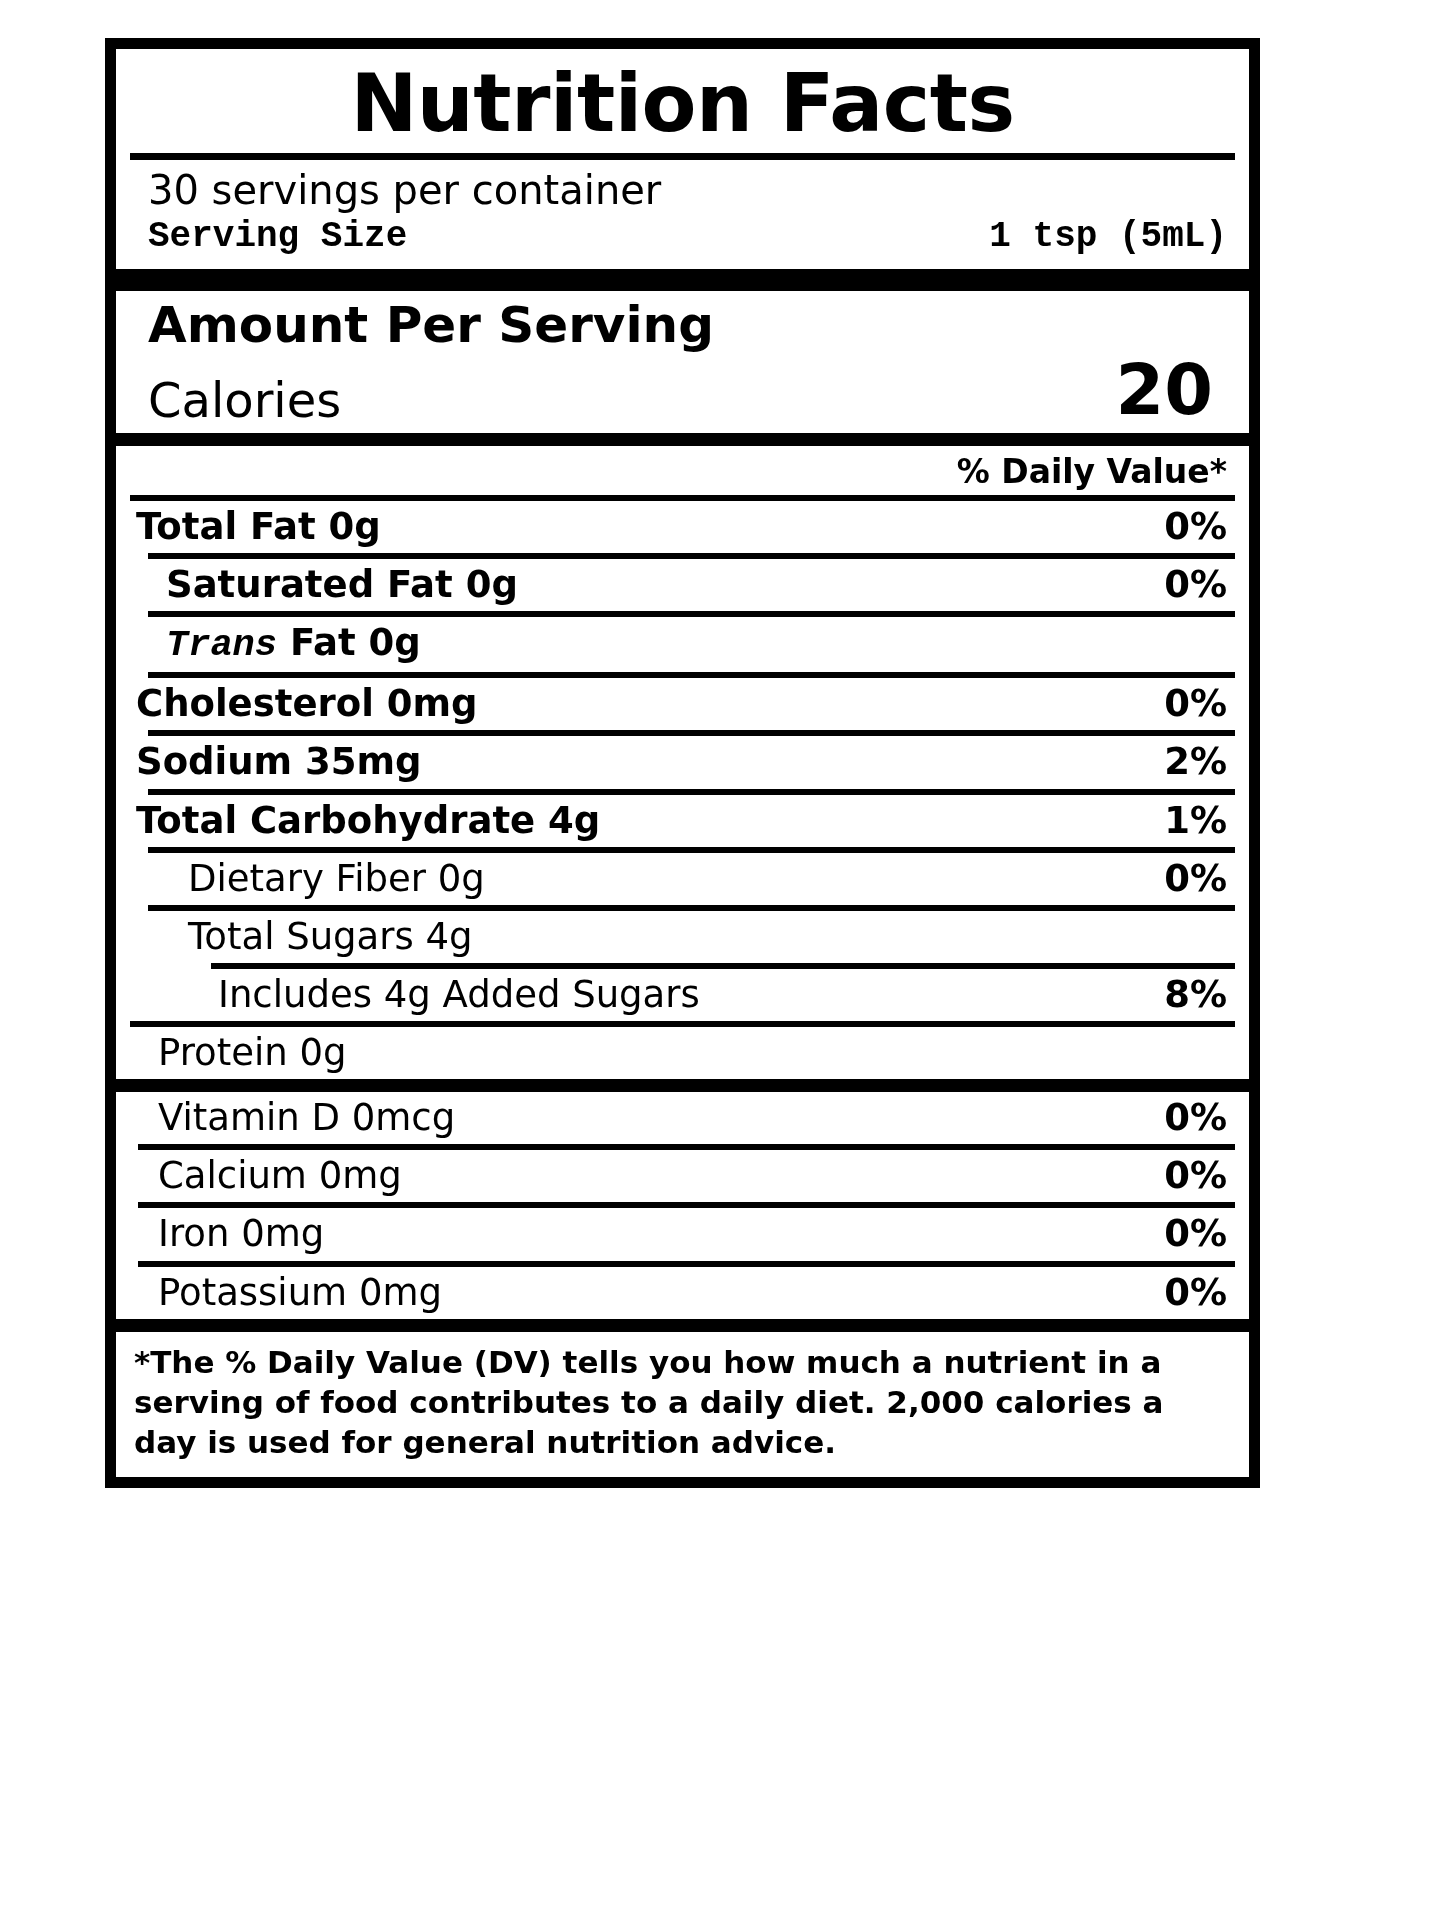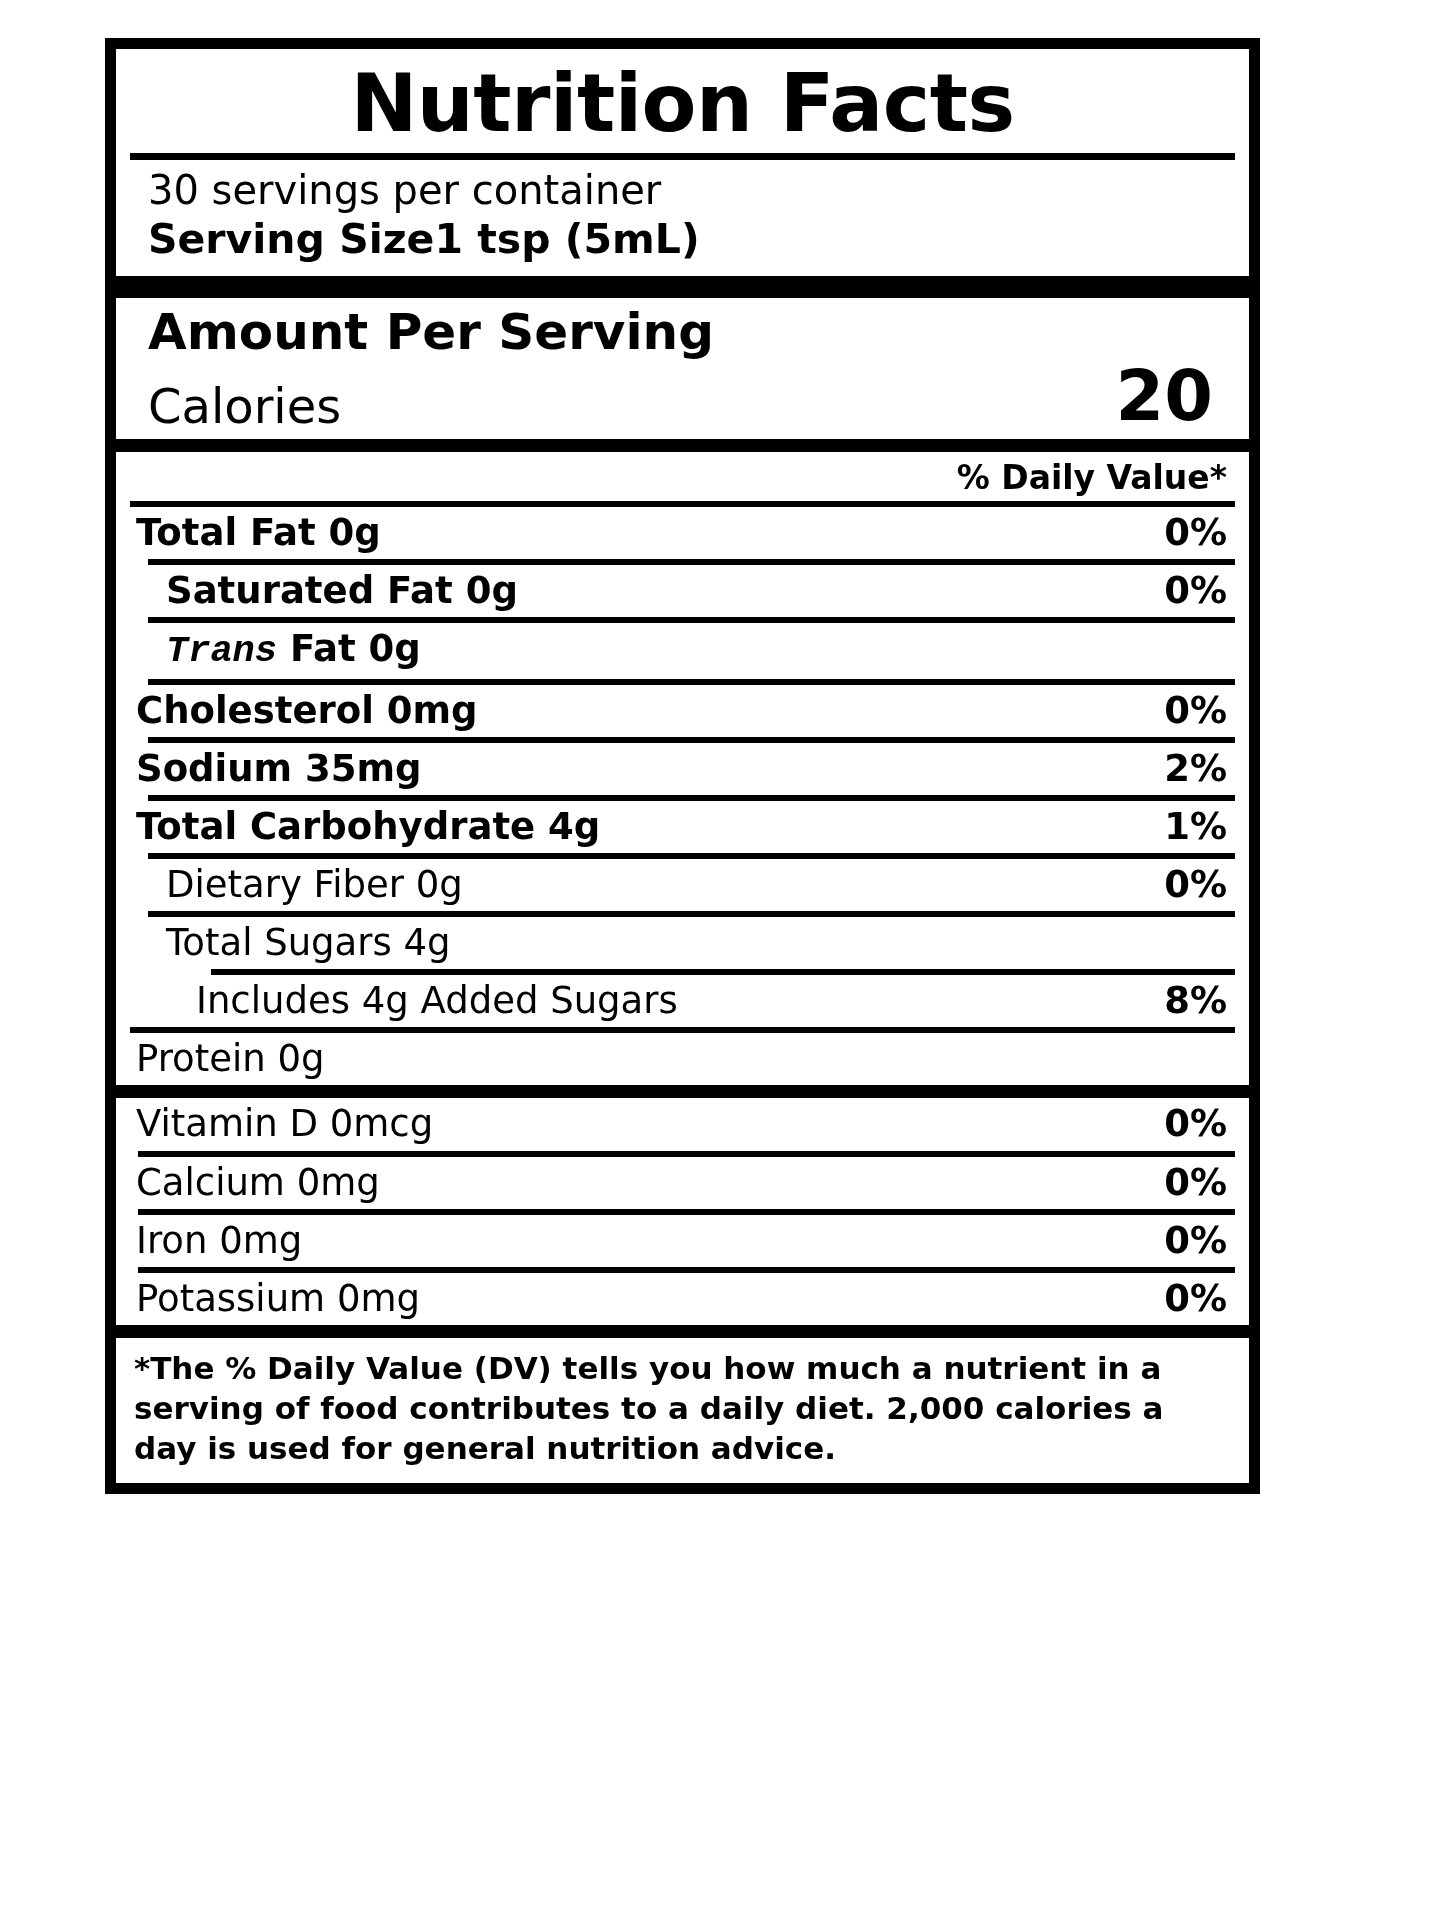--- a/index.html
+++ b/index.html
@@ -55,26 +55,28 @@
     padding: 6px 14px 10px 14px;
   }
   .servings-per {
     font-size: 40px;
     font-weight: 400;
     padding-left: 18px;
     line-height: 1.22;
   }
   .serving-size-row {
     display: flex;
+    justify-content: space-between;
     align-items: baseline;
-    font-size: 41px;
+    font-size: 36px;
     font-weight: 700;
     padding-left: 18px;
     padding-right: 8px;
     line-height: 1.25;
+    font-family: Liberation Mono, monospace;
   }
 
   
   .calories-block {
     padding: 6px 14px 8px 14px;
   }
   .amount-per {
     font-size: 50px;
     font-weight: 700;
     padding-left: 18px;
@@ -107,21 +109,21 @@
   }
   .nrow {
     display: flex;
     justify-content: space-between;
     align-items: baseline;
     padding: 3px 22px 4px 0;
     font-size: 37px;
     line-height: 1.22;
   }
   .nrow .nm { font-weight: 700; padding-left: 20px; }
-  .nrow.plain .nm { font-weight: 400; }
+  .nrow.plain .nm { font-weight: 400; margin-left: 22px; }
   .nrow .dv { font-weight: 700; white-space: nowrap; }
   .indent1 .nm { padding-left: 50px; }
   .indent2 .nm { padding-left: 80px; }
   .trans-i { font-style: italic; font-weight: 700; font-family: Liberation Mono, monospace; }
 
   .sep { border-bottom: 6px solid #000; margin-left: 32px; margin-right: 14px; }
   .sep-full { border-bottom: 6px solid #000; margin-left: 14px; margin-right: 14px; }
   .sep-in { border-bottom: 6px solid #000; margin-left: 95px; margin-right: 14px; }
 
   .vit-sep { border-bottom: 6px solid #000; margin-left: 22px; margin-right: 14px; }

